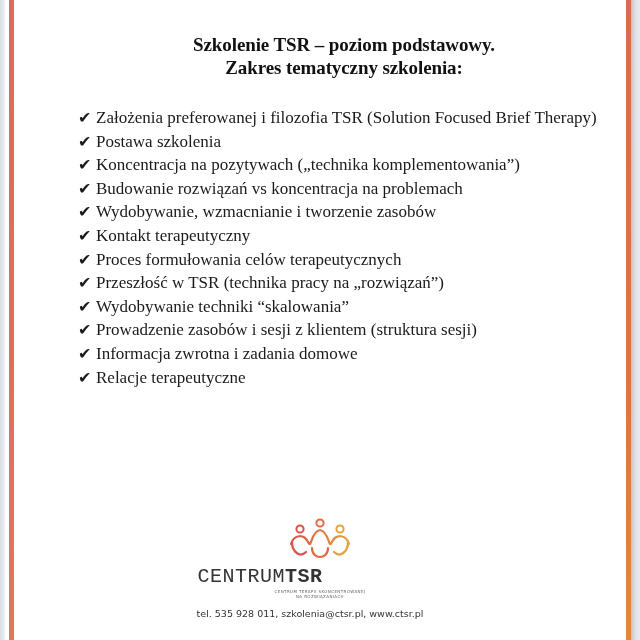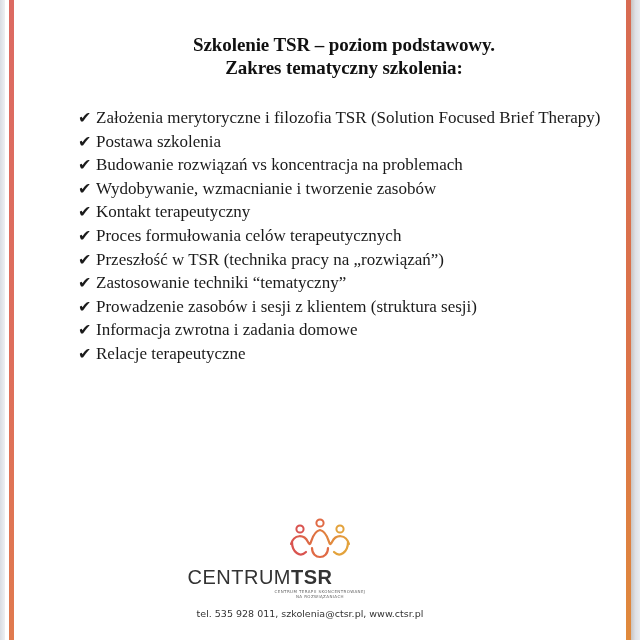--- a/index.html
+++ b/index.html
@@ -7,47 +7,48 @@
   .edge-left { position:absolute; left:0; top:0; width:5px; height:640px; background:linear-gradient(to right,#d9dde3,#eef0f3); }
   .edge-right { position:absolute; right:0; top:0; width:9px; height:640px; background:linear-gradient(to right,#c9c3c0,#dfe1e6,#e9ebef); }
   .bar-left { position:absolute; left:9px; top:0; width:5px; height:640px; background:linear-gradient(to bottom,#dc6a62 0%,#de6e5c 55%,#e07a4e 100%); }
   .bar-right { position:absolute; left:626px; top:0; width:5px; height:640px; background:linear-gradient(to bottom,#d86b52 0%,#dc7448 60%,#e08a3c 100%); }
   .title { position:absolute; left:0; width:640px; text-align:center; font-family:"Liberation Serif", serif; font-weight:bold; font-size:19px; color:#111; line-height:23px; top:33px; letter-spacing:-0.1px;margin-left:24px; }
   .list { position:absolute; left:78px; top:106px; width:540px; font-family:"Liberation Serif", serif; font-size:17px; color:#1a1a1a; line-height:23.6px; }
   .item { white-space:normal; }
   .check { display:inline-block; width:18px; font-size:16px; }
   .logo { position:absolute; left:0; width:640px; top:518px; text-align:center; }
   .logo svg { display:block; margin:0 auto; }
-  .brand { position:absolute; left:0; width:520px; top:566px; text-align:center; font-family:Liberation Sans, sans-serif; font-size:20px; color:#333; letter-spacing:0.5px; line-height:22px; }
+  .brand { position:absolute; left:0; width:520px; top:566px; text-align:center; font-family:Liberation Mono, monospace; font-size:20px; color:#333; letter-spacing:0.5px; line-height:22px; }
   .brand .bold { font-weight:bold; }
   .brand-sub { position:absolute; left:0; width:640px; top:589px; text-align:center; font-family:"DejaVu Sans", sans-serif; font-size:4px; color:#666; line-height:5px; letter-spacing:0.4px; }
   .contact { position:absolute; left:0; width:620px; top:608px; text-align:center; font-family:"DejaVu Sans", sans-serif; font-size:9.5px; color:#333; }
 </style>
 </head>
 <body>
 
 <div class="edge-left"></div>
 <div class="bar-left"></div>
 <div class="bar-right"></div>
 <div class="edge-right"></div>
 
 <div class="title">
   <div>Szkolenie TSR – poziom podstawowy.</div>
   <div>Zakres tematyczny szkolenia:</div>
 </div>
 
 <div class="list">
-  <div class="item"><span class="check">✔</span><span>Założenia merytoryczne i filozofia TSR (Solution Focused Brief Therapy)</span></div>
+  <div class="item"><span class="check">✔</span><span>Założenia preferowanej i filozofia TSR (Solution Focused Brief Therapy)</span></div>
   <div class="item"><span class="check">✔</span><span>Postawa szkolenia</span></div>
+  <div class="item"><span class="check">✔</span><span>Koncentracja na pozytywach („technika komplementowania”)</span></div>
   <div class="item"><span class="check">✔</span><span>Budowanie rozwiązań vs koncentracja na problemach</span></div>
   <div class="item"><span class="check">✔</span><span>Wydobywanie, wzmacnianie i tworzenie zasobów</span></div>
   <div class="item"><span class="check">✔</span><span>Kontakt terapeutyczny</span></div>
   <div class="item"><span class="check">✔</span><span>Proces formułowania celów terapeutycznych</span></div>
   <div class="item"><span class="check">✔</span><span>Przeszłość w TSR (technika pracy na „rozwiązań”)</span></div>
-  <div class="item"><span class="check">✔</span><span>Zastosowanie techniki “tematyczny”</span></div>
+  <div class="item"><span class="check">✔</span><span>Wydobywanie techniki “skalowania”</span></div>
   <div class="item"><span class="check">✔</span><span>Prowadzenie zasobów i sesji z klientem (struktura sesji)</span></div>
   <div class="item"><span class="check">✔</span><span>Informacja zwrotna i zadania domowe</span></div>
   <div class="item"><span class="check">✔</span><span>Relacje terapeutyczne</span></div>
 </div>
 
 <div class="logo">
   <svg width="64" height="44" viewBox="0 0 64 44">
     <defs>
       <linearGradient id="lg" x1="0" x2="1" y1="0" y2="0">
         <stop offset="0" stop-color="#d9534f"></stop>

